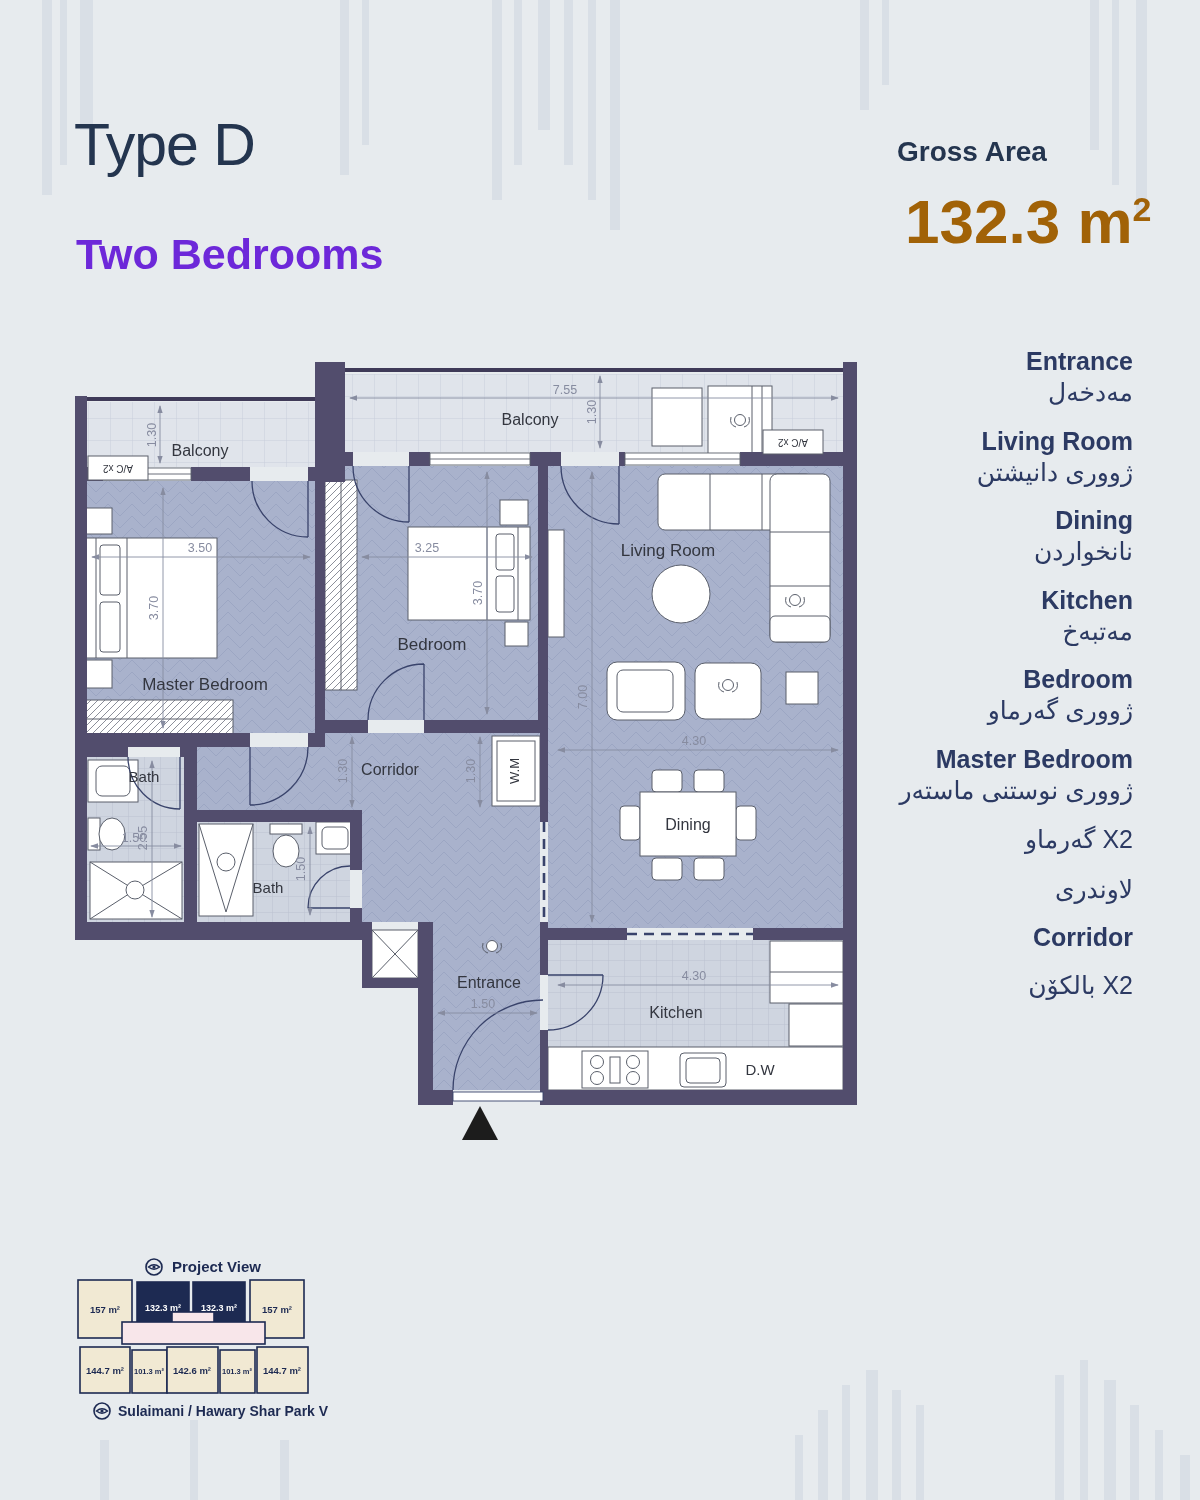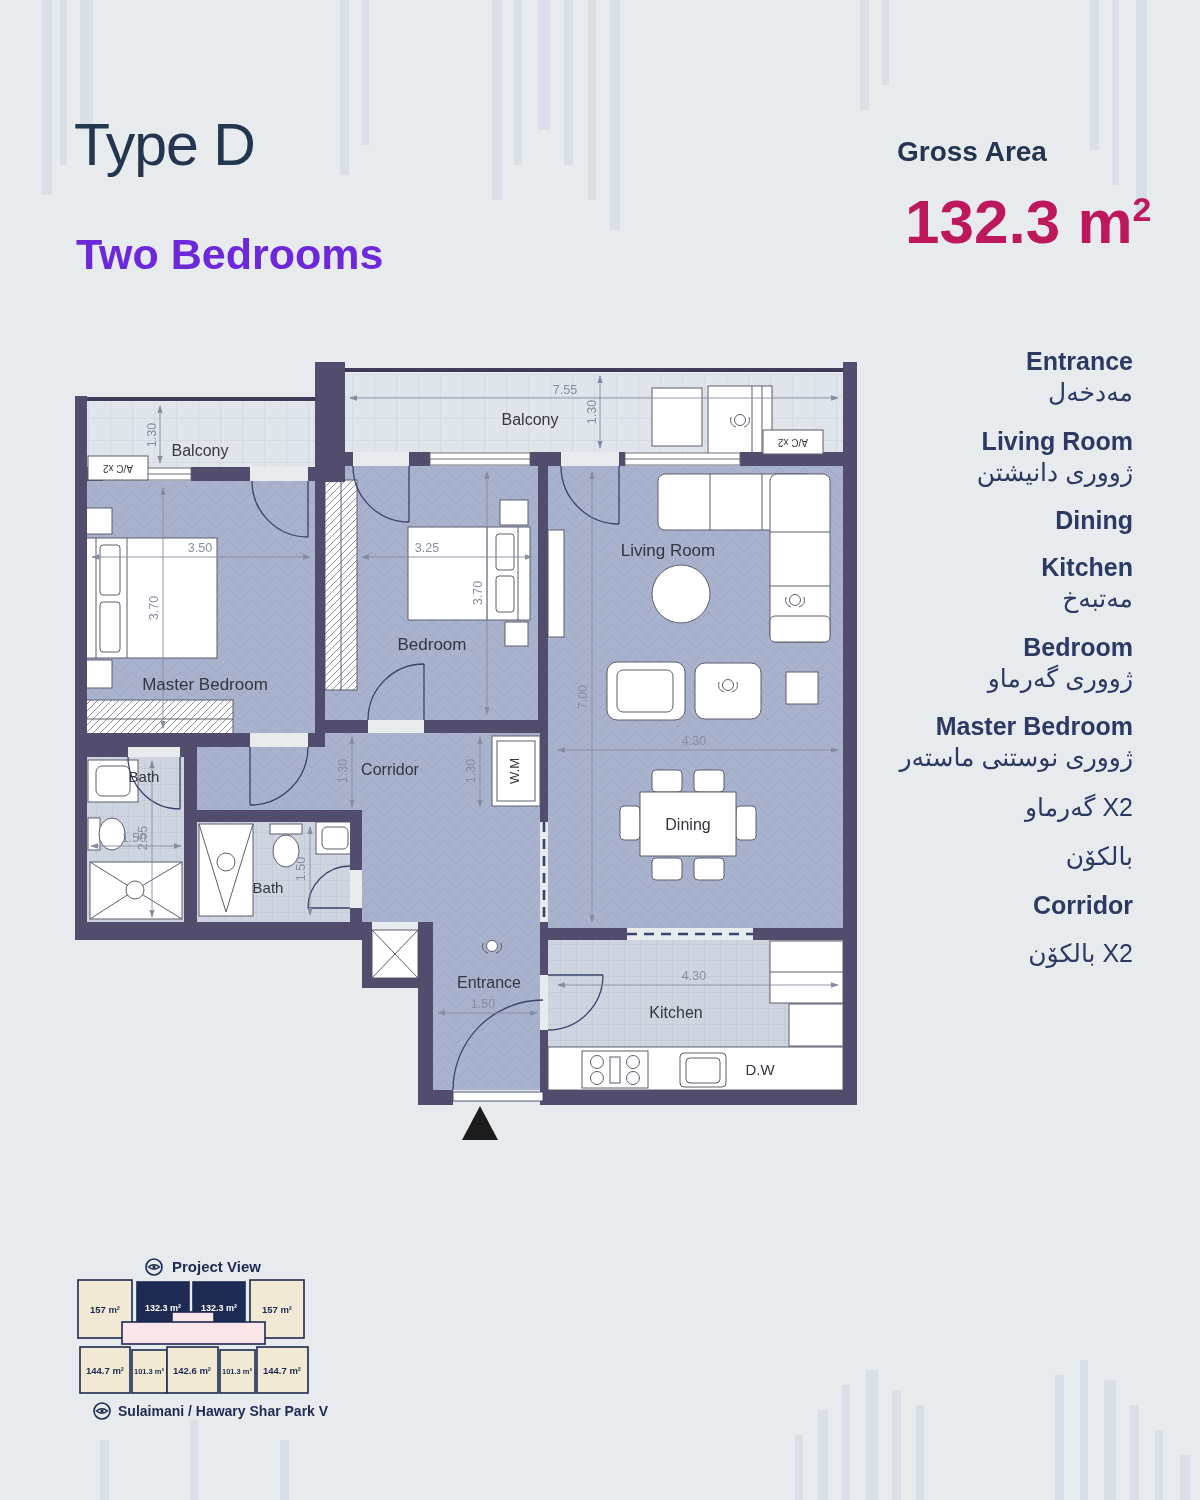--- a/index.html
+++ b/index.html
@@ -2,21 +2,21 @@
 <html><head>
 <meta charset="utf-8">
 <style>
   html,body{margin:0;padding:0;}
   body{width:1200px;height:1500px;position:relative;background:#e7ebee;font-family:"Liberation Sans",sans-serif;overflow:hidden;}
   .bar{position:absolute;background:#ccd3de;opacity:.5;}
   .bar.bot{bottom:0;top:auto;}
   #title{position:absolute;left:74px;top:116px;font-size:59px;font-weight:400;color:#24354f;letter-spacing:-1px;line-height:1;}
   #subtitle{position:absolute;left:76px;top:230px;font-size:43px;font-weight:600;color:#6d28d9;}
   #gross-label{position:absolute;left:897px;top:136px;font-size:28px;font-weight:600;color:#24354f;}
-  #gross-value{position:absolute;left:905px;top:186px;font-size:62px;font-weight:700;color:#be185d;}
+  #gross-value{position:absolute;left:905px;top:186px;font-size:62px;font-weight:700;color:#a16207;}
   #gross-value sup{font-size:34px;}
   #legend{position:absolute;right:67px;top:346px;width:430px;text-align:right;color:#2c3a63;}
   .leg-item{margin-bottom:17px;}
   .leg-en{font-size:25px;font-weight:700;line-height:1.2;}
   .leg-ku{font-size:25px;line-height:1.3;}
   #plan{position:absolute;left:70px;top:360px;}
   #minimap{position:absolute;left:58px;top:1248px;}
   svg text{font-family:"Liberation Sans",sans-serif;}
 </style>
 </head>
@@ -65,38 +65,39 @@
   <div class="leg-item">
       <div class="leg-en">Entrance</div>
       <div class="leg-ku">مەدخەل</div>
     </div>
   <div class="leg-item">
       <div class="leg-en">Living Room</div>
       <div class="leg-ku">ژووری دانیشتن</div>
     </div>
   <div class="leg-item">
       <div class="leg-en">Dining</div>
+      <div class="leg-ku">نانخواردن</div>
     </div>
   <div class="leg-item">
       <div class="leg-en">Kitchen</div>
       <div class="leg-ku">مەتبەخ</div>
     </div>
   <div class="leg-item">
       <div class="leg-en">Bedroom</div>
       <div class="leg-ku">ژووری گەرماو</div>
     </div>
   <div class="leg-item">
       <div class="leg-en">Master Bedroom</div>
       <div class="leg-ku">ژووری نوستنی ماستەر</div>
     </div>
   <div class="leg-item">
       <div class="leg-ku">گەرماو X2</div>
     </div>
   <div class="leg-item">
-      <div class="leg-ku">بالکۆن</div>
+      <div class="leg-ku">لاوندری</div>
     </div>
   <div class="leg-item">
       <div class="leg-en">Corridor</div>
     </div>
   <div class="leg-item">
       <div class="leg-ku">بالکۆن X2</div>
     </div>
 </div>
 
 <svg id="plan" width="800" height="795" viewBox="70 360 800 795">

